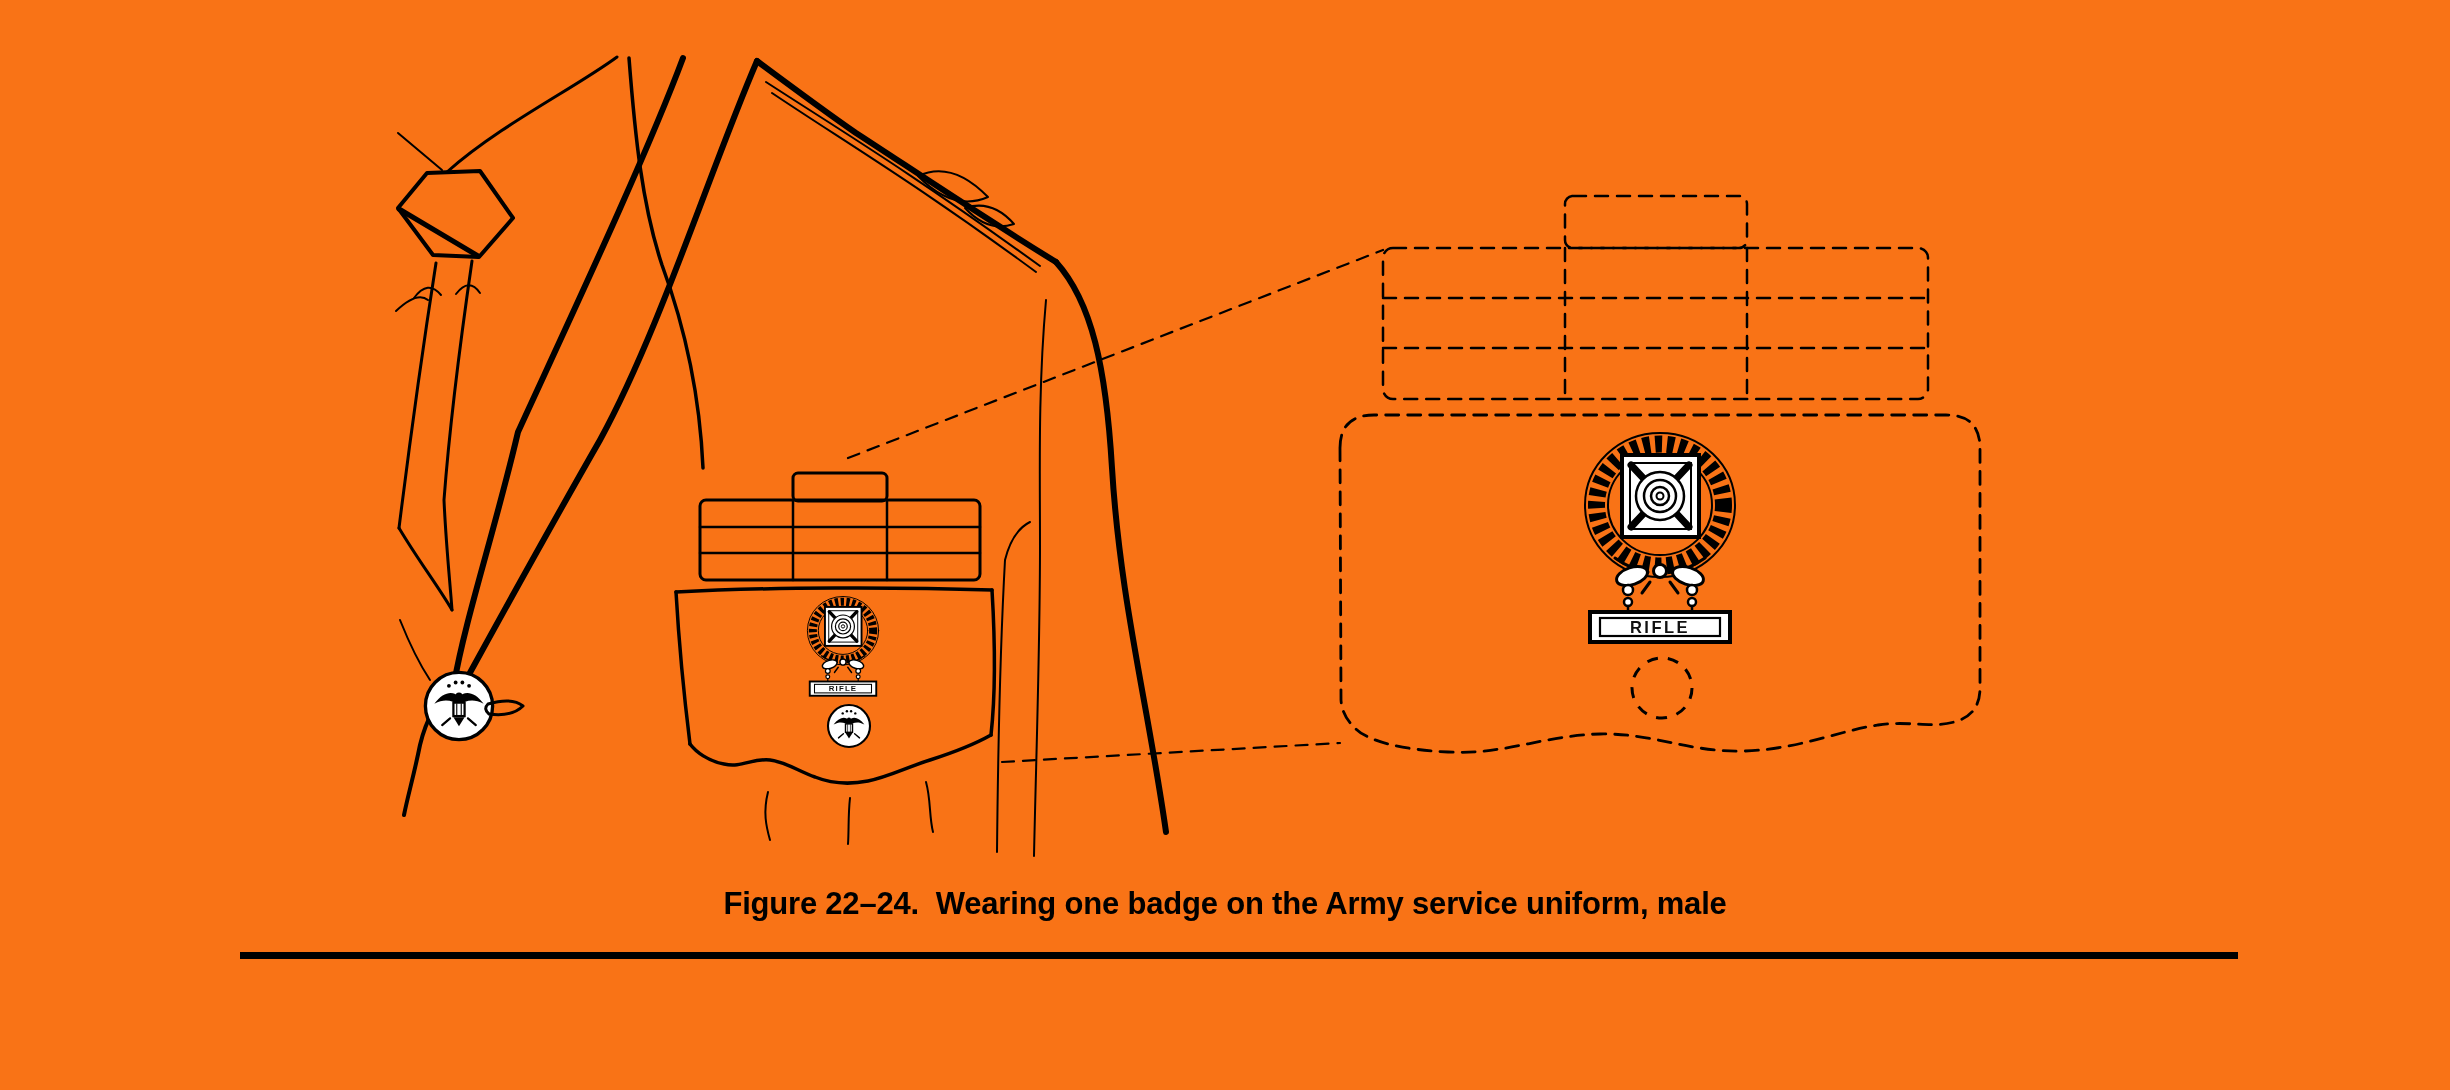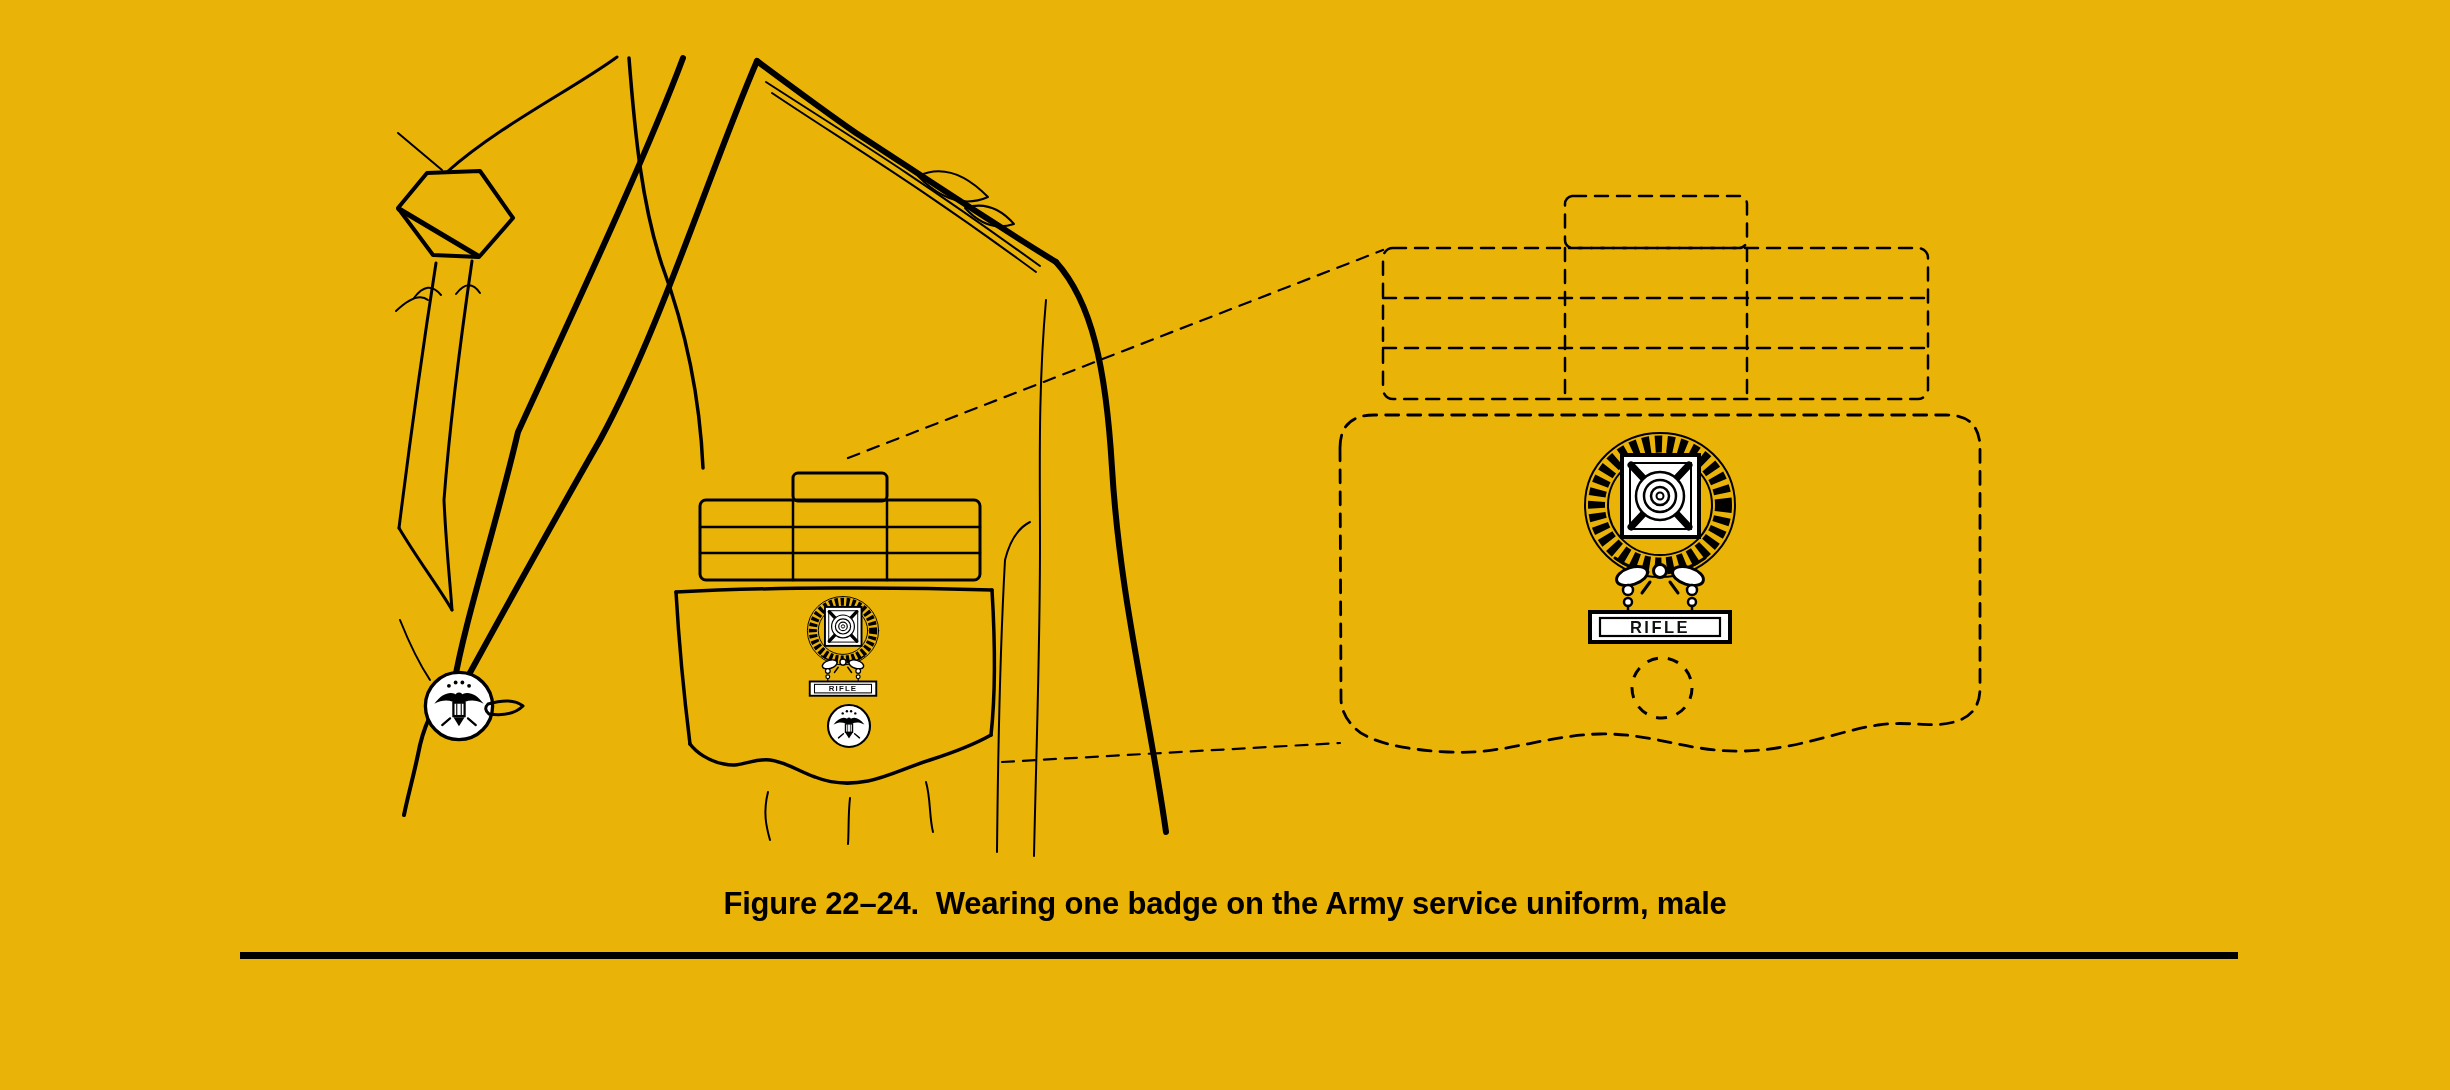--- a/index.html
+++ b/index.html
@@ -1,17 +1,17 @@
 <!DOCTYPE html>
 <html><head>
 <meta charset="utf-8">
 <style>
   html,body{margin:0;padding:0;background:#ffffff;}
   .stage{
-    position:relative;width:2450px;height:1090px;background:#eab308;overflow:hidden;
+    position:relative;width:2450px;height:1090px;background:#f97316;overflow:hidden;
     font-family:"Liberation Sans", sans-serif;
   }
   .stage svg{position:absolute;left:0;top:0;}
   .caption{
     position:absolute;left:0;top:886px;width:2450px;text-align:center;
     font-size:31px;font-weight:bold;color:#000;letter-spacing:-0.2px;white-space:pre-wrap;
   }
   .bottom-rule{position:absolute;left:240px;top:952px;width:1998px;height:7px;background:#000;}
   .ln{fill:none;stroke:#000;stroke-linecap:round;stroke-linejoin:round;}
   .w2{stroke-width:2}.w25{stroke-width:2.5}.w3{stroke-width:3}.w35{stroke-width:3.5}

